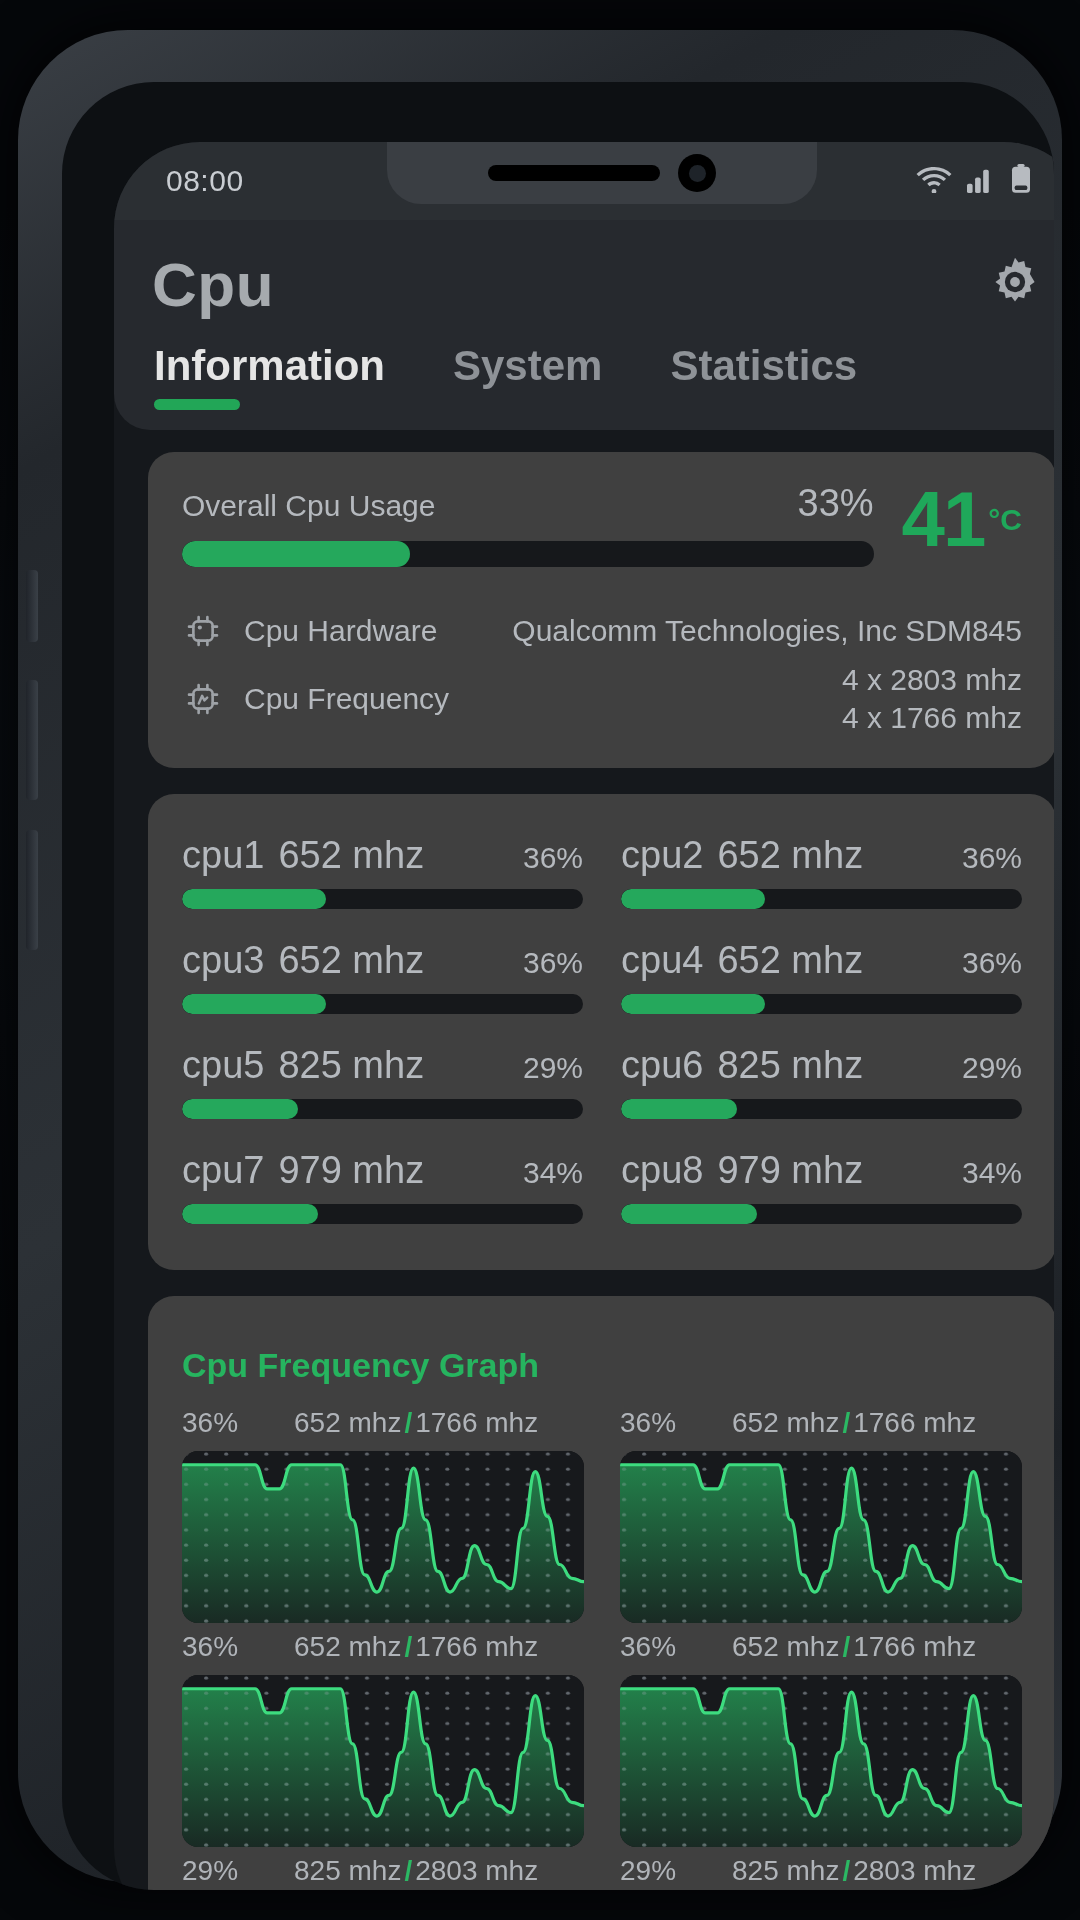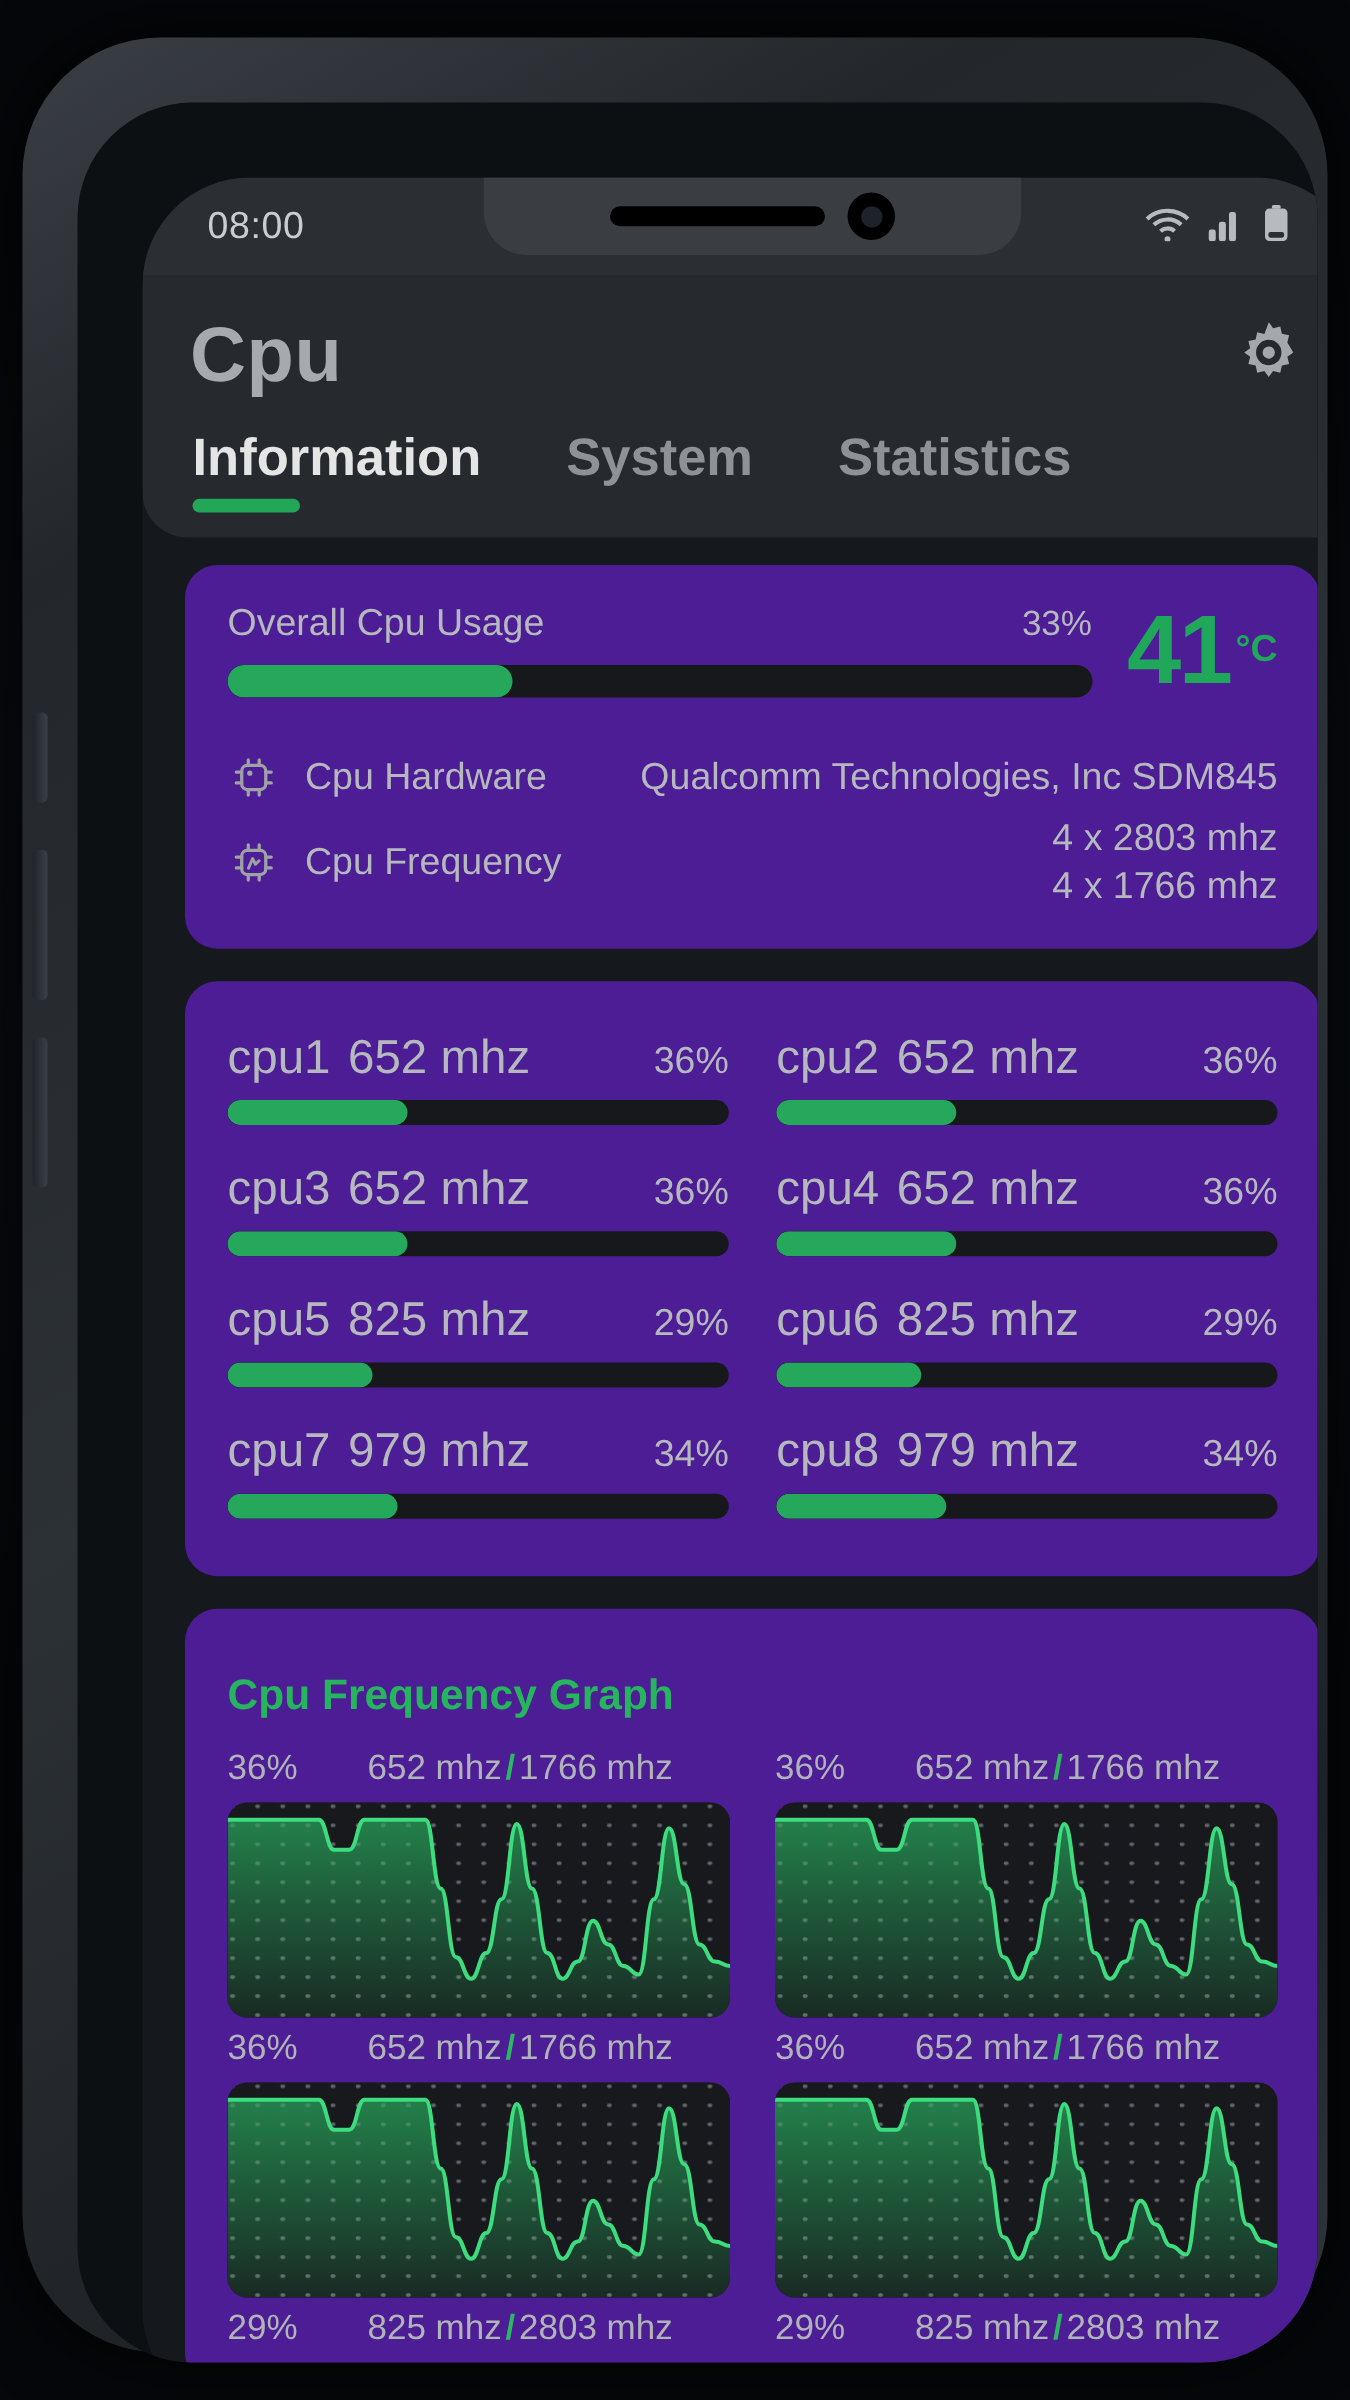--- a/index.html
+++ b/index.html
@@ -91,33 +91,33 @@
   .tab-label { font-size:42px; font-weight:700; color:#8e9297; white-space:nowrap; }
   .tab.active .tab-label { color:#e5e5e5; }
   .tab-underline {
     position:absolute; left:0; bottom:-20px;
     width:86px; height:11px; border-radius:6px; background:#22a657;
   }
 
   
   #content { padding:22px 34px 0 34px; }
   .card {
-    background:#4c1d95; border-radius:26px; margin-bottom:26px;
+    background:#404040; border-radius:26px; margin-bottom:26px;
     padding:30px 34px;
   }
 
   
   #overall-top { display:flex; align-items:flex-start; justify-content:space-between; }
   #overall-left { flex:1; padding-right:28px; }
   #overall-label-row {
     display:flex; align-items:baseline; justify-content:space-between;
     margin-bottom:16px;
   }
   #overall-label { font-size:30px; color:#b5b9be; font-weight:400; }
-  #overall-percent { font-size:28px; color:#b5b9be; font-weight:400; }
+  #overall-percent { font-size:38px; color:#b5b9be; font-weight:400; }
   .bar-track { height:26px; background:#16181b; border-radius:14px; overflow:hidden; }
   .bar-fill  { height:100%; background:#25a85c; border-radius:14px; }
 
   #temp-block { display:flex; align-items:center; padding-top:2px; }
   #temp-value { font-size:78px; font-weight:700; color:#1fa85a; line-height:.9; letter-spacing:-2px; }
   #temp-unit  { font-size:30px; font-weight:700; color:#1fa85a; margin-left:4px; margin-top:2px; }
 
   #info-rows { margin-top:34px; }
   .info-row {
     display:flex; align-items:center; min-height:60px; gap:0;

